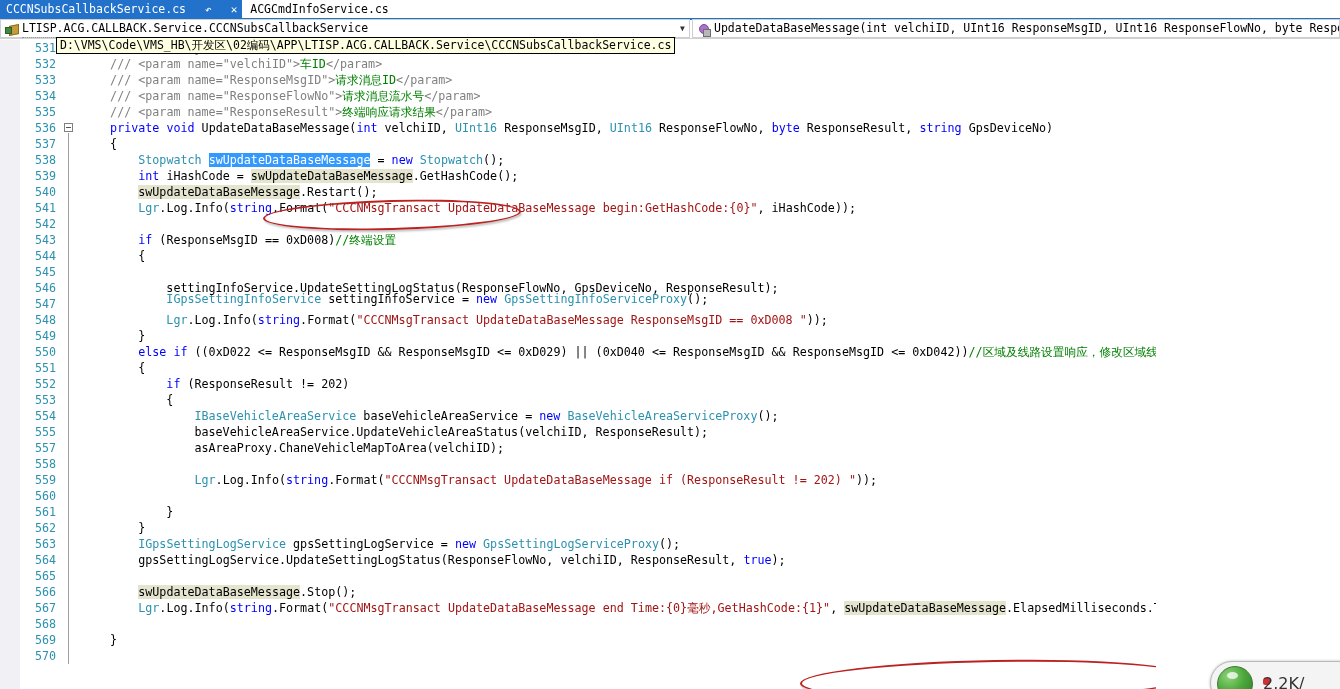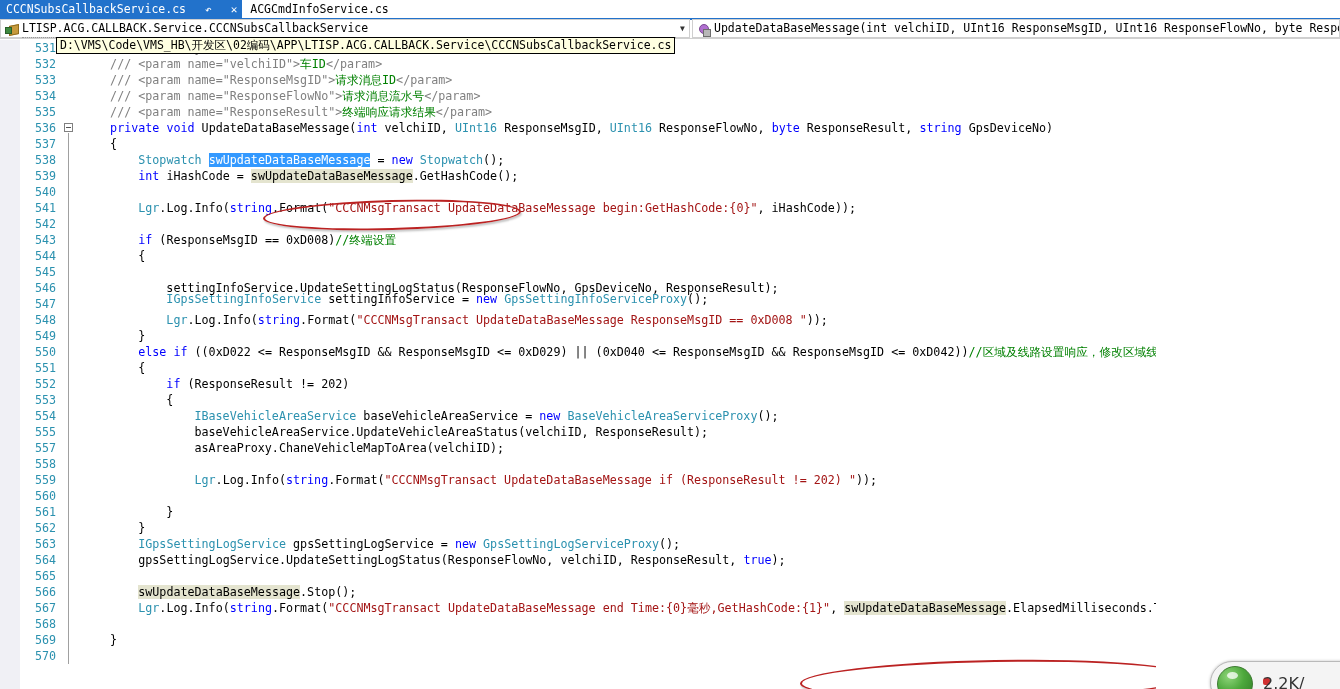--- a/index.html
+++ b/index.html
@@ -249,21 +249,21 @@
     <div class="code-rows" id="code-rows">
         <div class="row"><span class="lnum">531</span><span class="ctext" style="left: 110.12px;"><span class="doc">/// &lt;/summary&gt;</span></span></div>
         <div class="row"><span class="lnum">532</span><span class="ctext" style="left: 110.12px;"><span class="doc">/// &lt;param name="velchiID"&gt;</span><span class="cmt">车ID</span><span class="doc">&lt;/param&gt;</span></span></div>
         <div class="row"><span class="lnum">533</span><span class="ctext" style="left: 110.12px;"><span class="doc">/// &lt;param name="ResponseMsgID"&gt;</span><span class="cmt">请求消息ID</span><span class="doc">&lt;/param&gt;</span></span></div>
         <div class="row"><span class="lnum">534</span><span class="ctext" style="left: 110.12px;"><span class="doc">/// &lt;param name="ResponseFlowNo"&gt;</span><span class="cmt">请求消息流水号</span><span class="doc">&lt;/param&gt;</span></span></div>
         <div class="row"><span class="lnum">535</span><span class="ctext" style="left: 110.12px;"><span class="doc">/// &lt;param name="ResponseResult"&gt;</span><span class="cmt">终端响应请求结果</span><span class="doc">&lt;/param&gt;</span></span></div>
         <div class="row"><span class="lnum">536</span><span class="fold"><span class="fold-box"></span></span><span class="ctext" style="left: 110.12px;"><span class="kw">private void </span><span class="plain">UpdateDataBaseMessage(</span><span class="kw">int</span><span class="plain"> velchiID, </span><span class="type">UInt16</span><span class="plain"> ResponseMsgID, </span><span class="type">UInt16</span><span class="plain"> ResponseFlowNo, </span><span class="kw">byte</span><span class="plain"> ResponseResult, </span><span class="kw">string</span><span class="plain"> GpsDeviceNo)</span></span></div>
         <div class="row"><span class="lnum">537</span><span class="ctext" style="left: 110.12px;"><span class="plain">{</span></span></div>
         <div class="row"><span class="lnum">538</span><span class="ctext" style="left: 138.24px;"><span class="type">Stopwatch</span><span class="plain"> </span><span class="sel">swUpdateDataBaseMessage</span><span class="plain"> = </span><span class="kw">new</span><span class="plain"> </span><span class="type">Stopwatch</span><span class="plain">();</span></span></div>
         <div class="row"><span class="lnum">539</span><span class="ctext" style="left: 138.24px;"><span class="kw">int</span><span class="plain"> iHashCode = </span><span class="hl">swUpdateDataBaseMessage</span><span class="plain">.GetHashCode();</span></span></div>
-        <div class="row"><span class="lnum">540</span></div>
+        <div class="row"><span class="lnum">540</span><span class="ctext" style="left: 138.24px;"><span class="hl">swUpdateDataBaseMessage</span><span class="plain">.Restart();</span></span></div>
         <div class="row"><span class="lnum">541</span><span class="ctext" style="left: 138.24px;"><span class="type">Lgr</span><span class="plain">.Log.Info(</span><span class="kw">string</span><span class="plain">.Format(</span><span class="str">"CCCNMsgTransact UpdateDataBaseMessage begin:GetHashCode:{0}"</span><span class="plain">, iHashCode));</span></span></div>
         <div class="row"><span class="lnum">542</span><span class="ctext" style="left: 82px;"></span></div>
         <div class="row"><span class="lnum">543</span><span class="ctext" style="left: 138.24px;"><span class="kw">if</span><span class="plain"> (ResponseMsgID == 0xD008)</span><span class="cmt">//终端设置</span></span></div>
         <div class="row"><span class="lnum">544</span><span class="ctext" style="left: 138.24px;"><span class="plain">{</span></span></div>
         <div class="row"><span class="lnum">545</span><span class="ctext" style="left: 166.36px; margin-top: 27px;"><span class="type">IGpsSettingInfoService</span><span class="plain"> settingInfoService = </span><span class="kw">new</span><span class="plain"> </span><span class="type">GpsSettingInfoServiceProxy</span><span class="plain">();</span></span></div>
         <div class="row"><span class="lnum">546</span><span class="ctext" style="left: 166.36px;"><span class="plain">settingInfoService.UpdateSettingLogStatus(ResponseFlowNo, GpsDeviceNo, ResponseResult);</span></span></div>
         <div class="row"><span class="lnum">547</span><span class="ctext" style="left: 82px;"></span></div>
         <div class="row"><span class="lnum">548</span><span class="ctext" style="left: 166.36px;"><span class="type">Lgr</span><span class="plain">.Log.Info(</span><span class="kw">string</span><span class="plain">.Format(</span><span class="str">"CCCNMsgTransact UpdateDataBaseMessage ResponseMsgID == 0xD008 "</span><span class="plain">));</span></span></div>
         <div class="row"><span class="lnum">549</span><span class="ctext" style="left: 138.24px;"><span class="plain">}</span></span></div>
         <div class="row"><span class="lnum">550</span><span class="ctext" style="left: 138.24px;"><span class="kw">else if</span><span class="plain"> ((0xD022 &lt;= ResponseMsgID &amp;&amp; ResponseMsgID &lt;= 0xD029) || (0xD040 &lt;= ResponseMsgID &amp;&amp; ResponseMsgID &lt;= 0xD042))</span><span class="cmt">//区域及线路设置响应，修改区域线路设置表状态</span></span></div>

